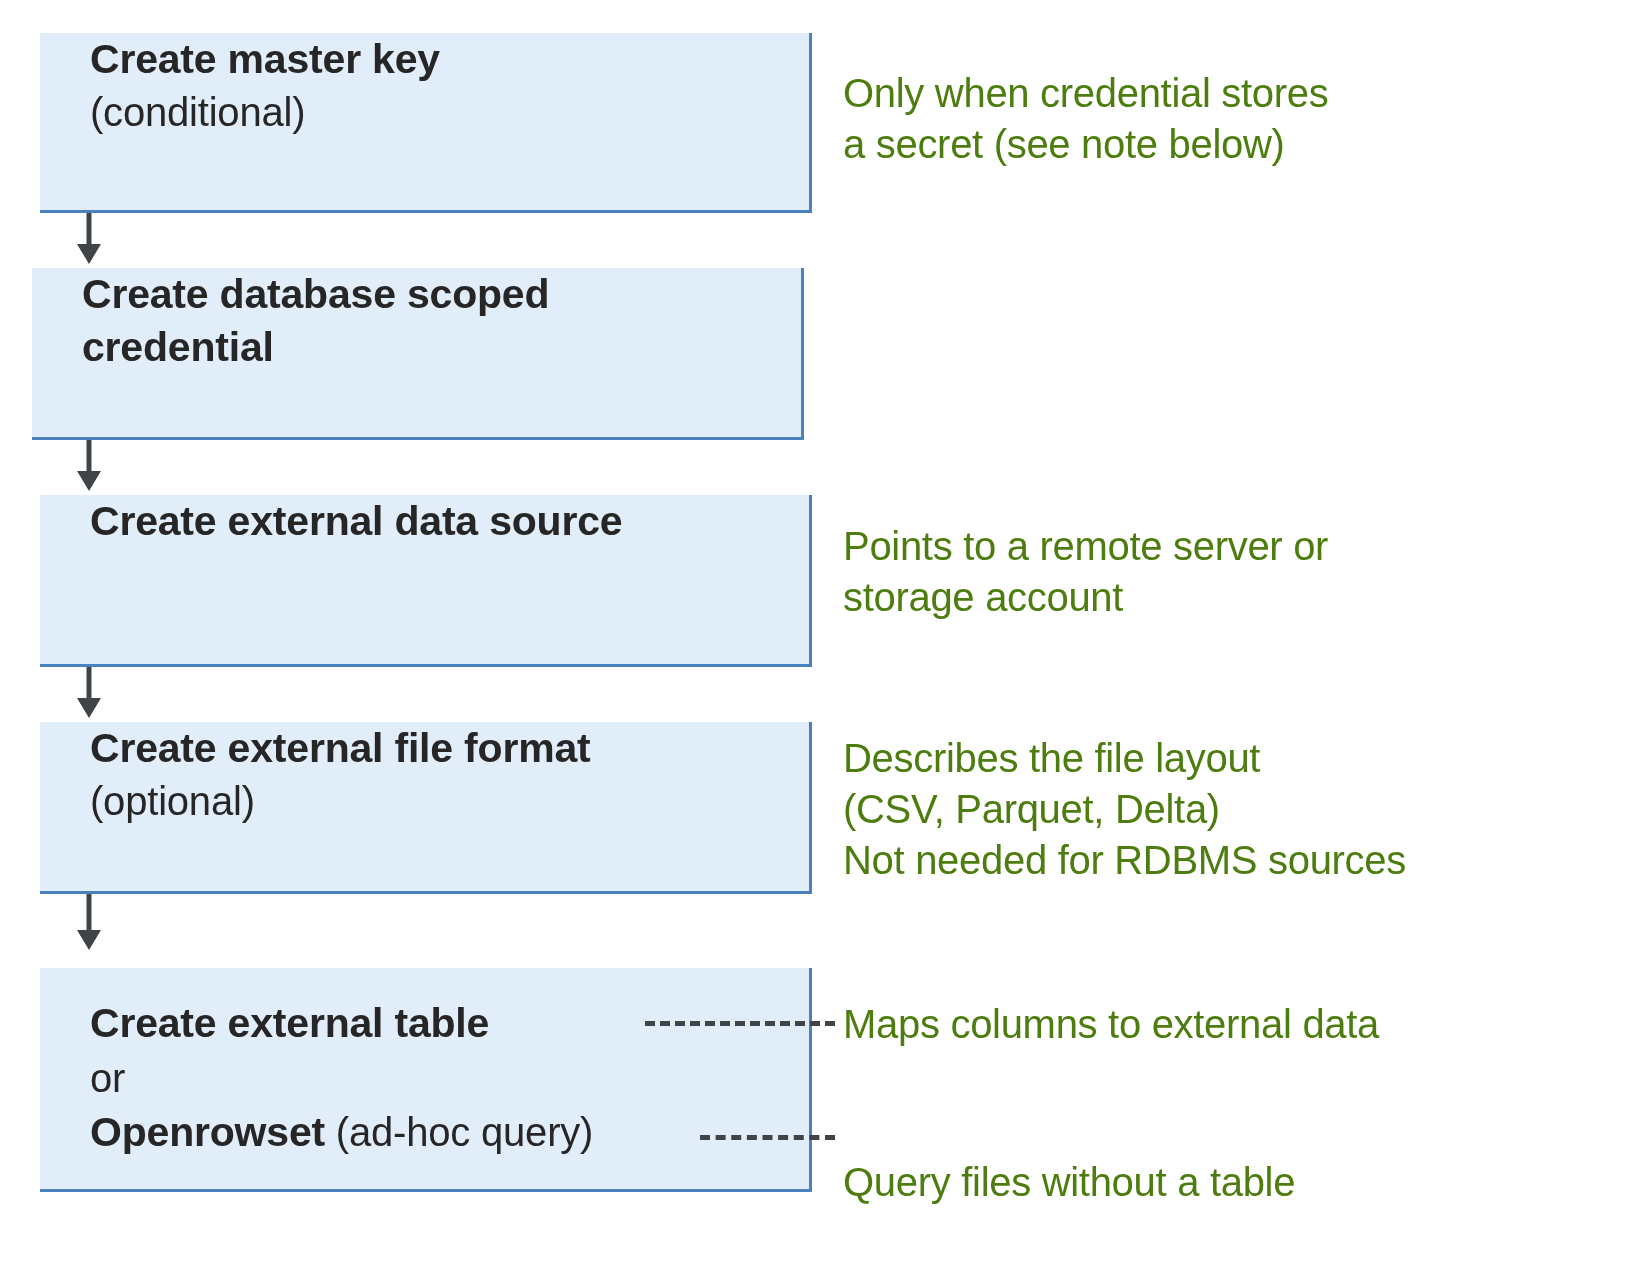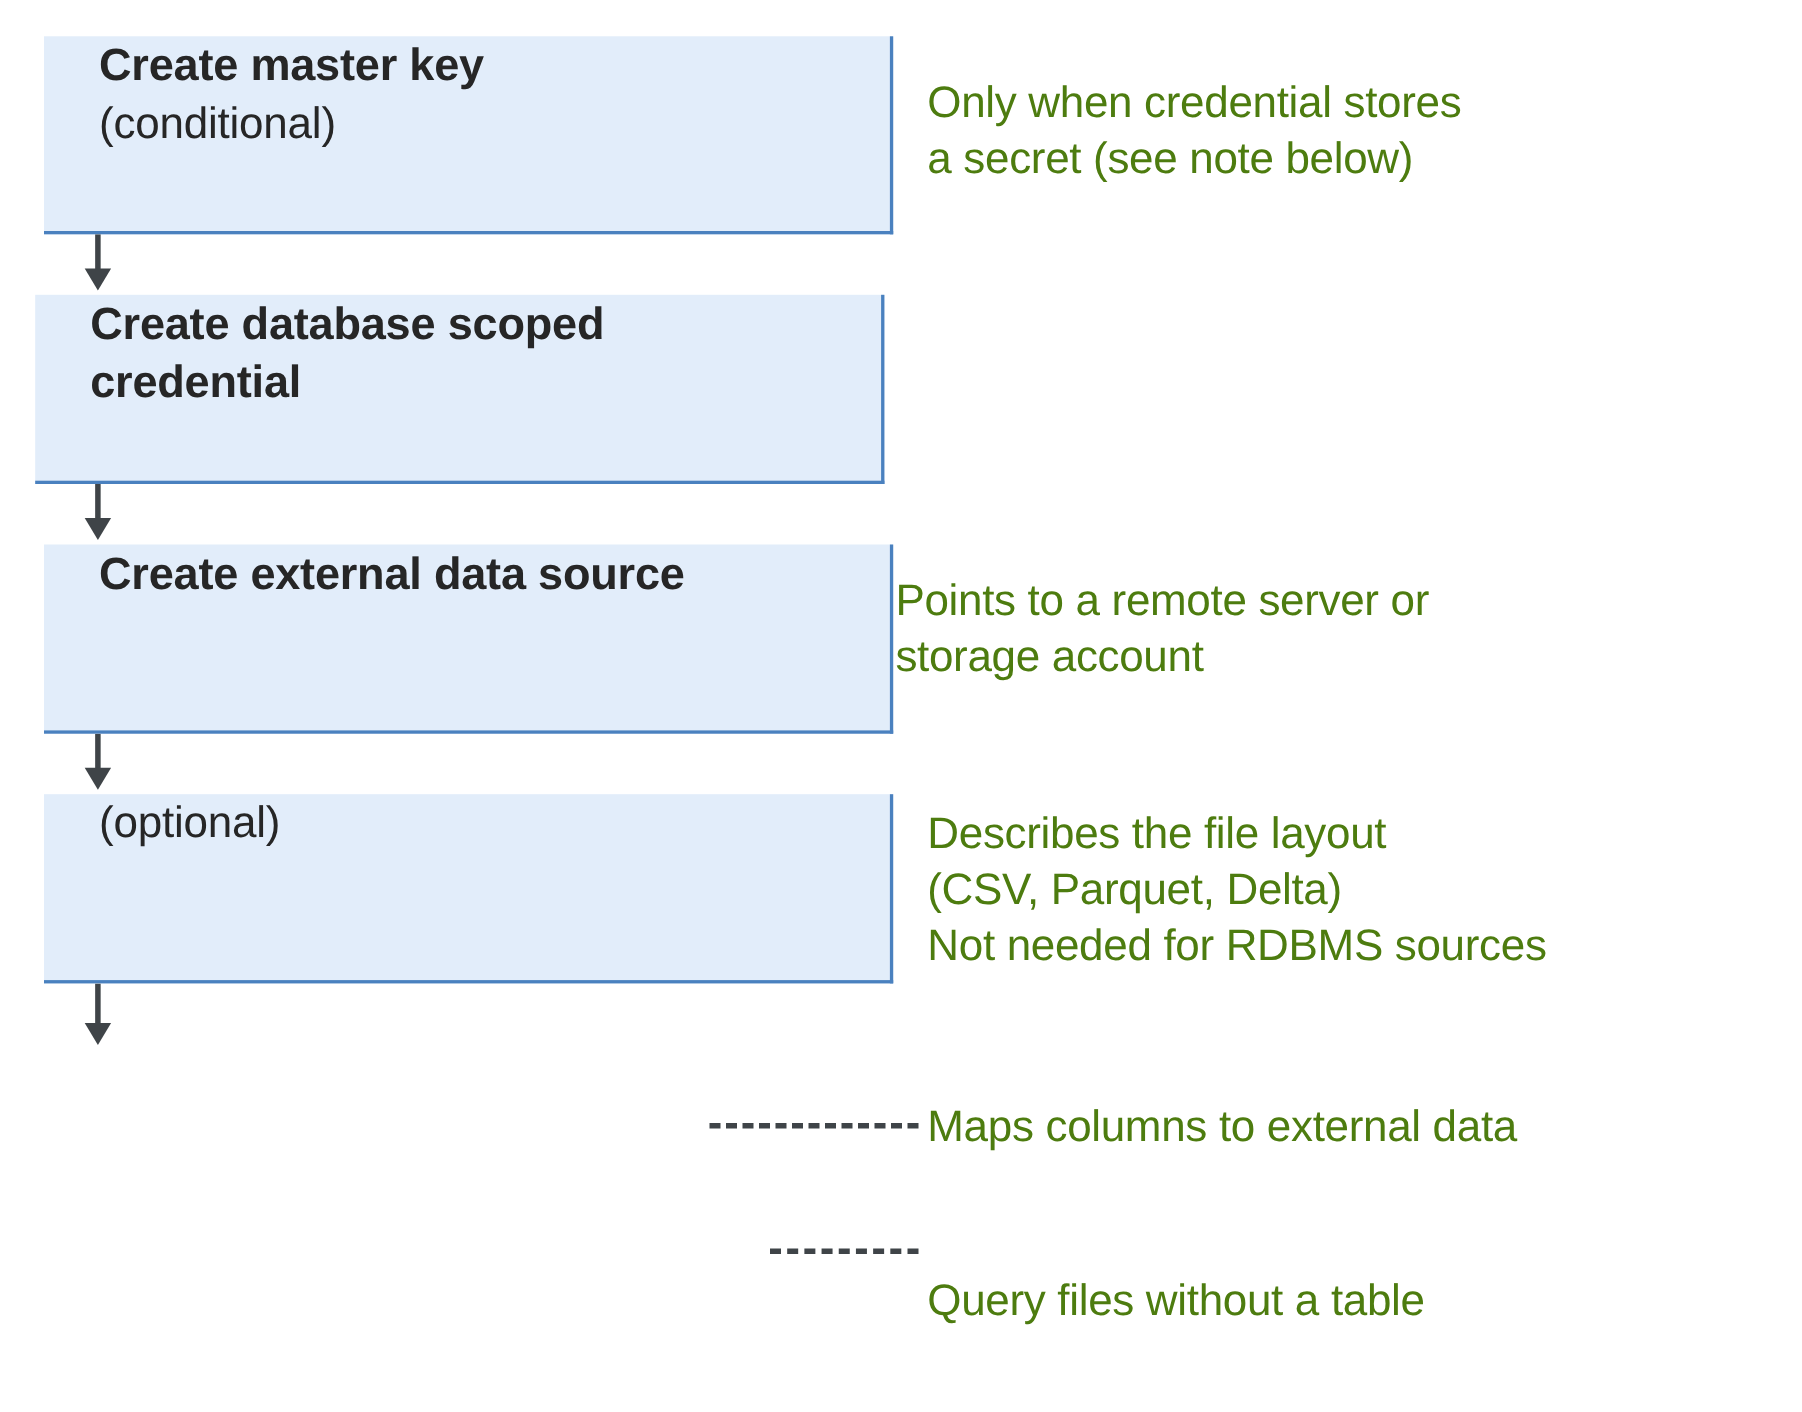--- a/index.html
+++ b/index.html
@@ -133,46 +133,56 @@
       <line x1="19" y1="0" x2="19" y2="33" stroke="#3f4448" stroke-width="5"></line>
       <polygon points="7,31 31,31 19,51" fill="#3f4448"></polygon>
     </svg>
   </div>
 
   <div class="step-box" style="left:40px; top:495px; width:772px; height:172px;">
     <div class="step-text">
       <div class="step-title">Create external data source</div>
     </div>
   </div>
-  <div class="desc" style="left:814px; top:521px; width:700px;">Points to a remote server or
+  <div class="desc" style="left:843px; top:521px; width:700px;">Points to a remote server or
 storage account</div>
 
   <div class="connector" style="left:70px; top:667px; height:55px;">
     <svg width="40" height="55" viewBox="0 0 40 55">
       <line x1="19" y1="0" x2="19" y2="33" stroke="#3f4448" stroke-width="5"></line>
       <polygon points="7,31 31,31 19,51" fill="#3f4448"></polygon>
     </svg>
   </div>
 
   <div class="step-box" style="left:40px; top:722px; width:772px; height:172px;">
     <div class="step-text">
+      <div class="step-title">Create external file format</div>
       <div class="step-sub">(optional)</div>
     </div>
   </div>
   <div class="desc" style="left:843px; top:733px; width:740px;">Describes the file layout
 (CSV, Parquet, Delta)
 Not needed for RDBMS sources</div>
 
   <div class="connector" style="left:70px; top:894px; height:60px;">
     <svg width="40" height="60" viewBox="0 0 40 60">
       <line x1="19" y1="0" x2="19" y2="38" stroke="#3f4448" stroke-width="5"></line>
       <polygon points="7,36 31,36 19,56" fill="#3f4448"></polygon>
     </svg>
   </div>
 
+  <div class="step-box" style="left:40px; top:968px; width:772px; height:224px; justify-content:flex-start;">
+    <div class="final-rows" style="padding-top:34px;">
+      <div class="row-main">Create external table</div>
+      <div class="row-or" style="margin-top:12px;">or</div>
+      <div style="margin-top:12px; white-space:nowrap;">
+        <span class="row-alt-bold">Openrowset</span><span class="row-alt-reg"> (ad-hoc query)</span>
+      </div>
+    </div>
+  </div>
 
   <div class="leader" style="left:645px; top:1021px; width:190px;"></div>
   <div class="desc" style="left:843px; top:999px; width:720px; white-space:nowrap;">Maps columns to external data</div>
 
   <div class="leader" style="left:700px; top:1135px; width:135px;"></div>
   <div class="desc" style="left:843px; top:1113px; width:720px; white-space:nowrap;margin-top:44px;">Query files without a table</div>
 
 </div>
 
 </body></html>

